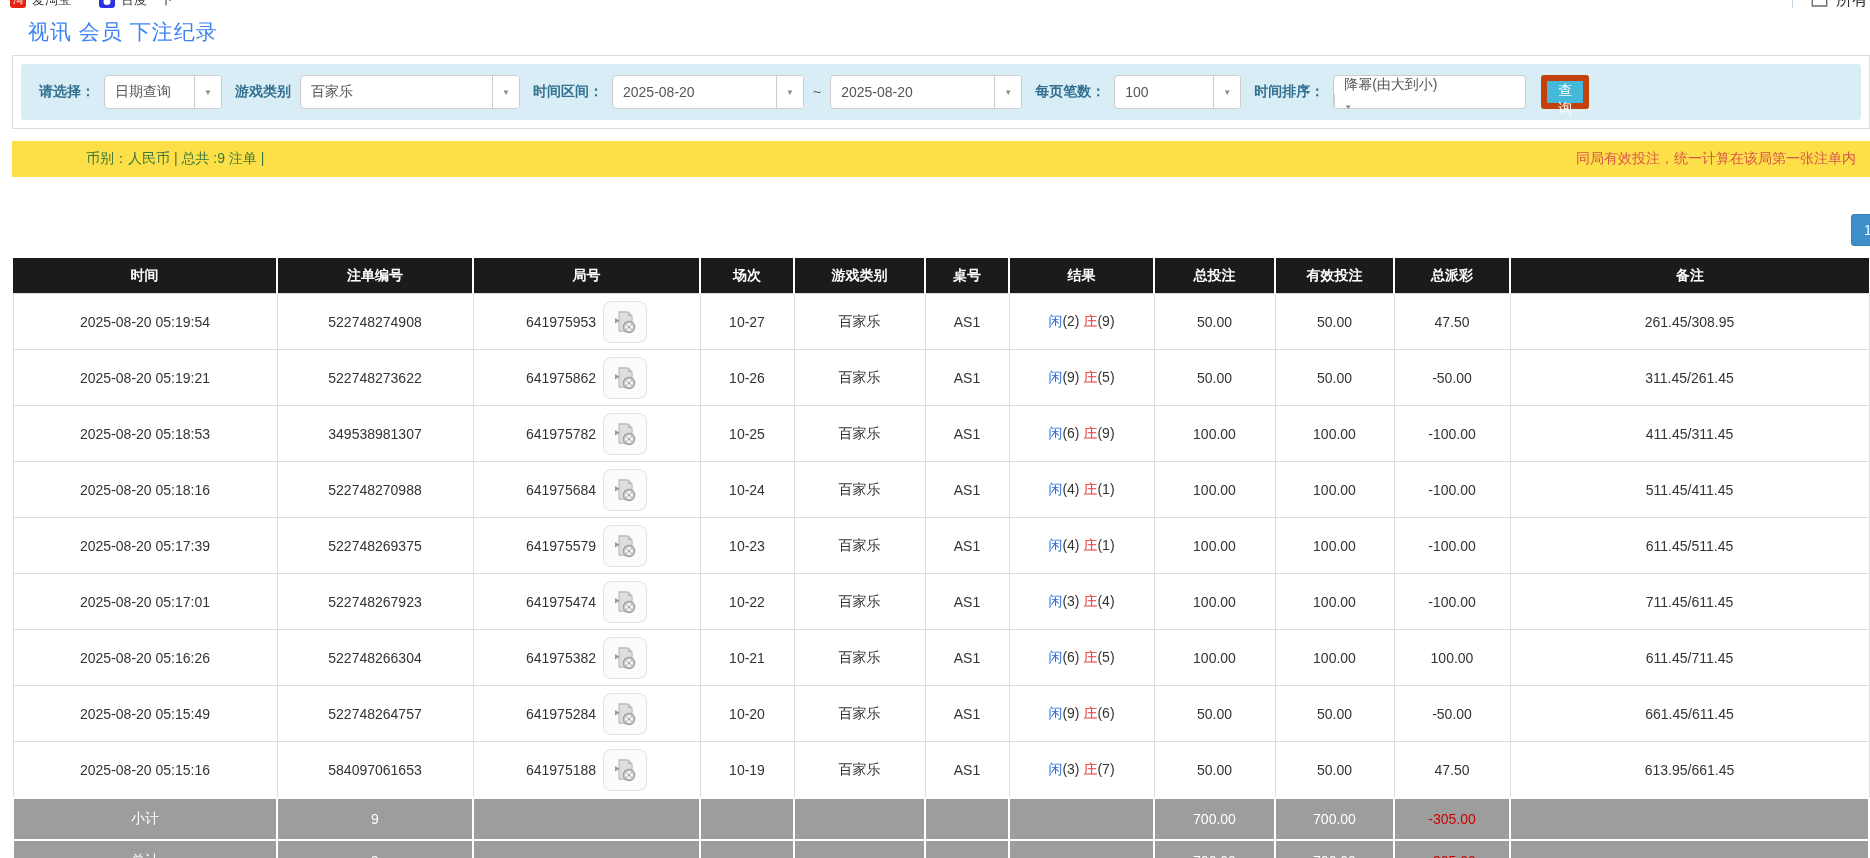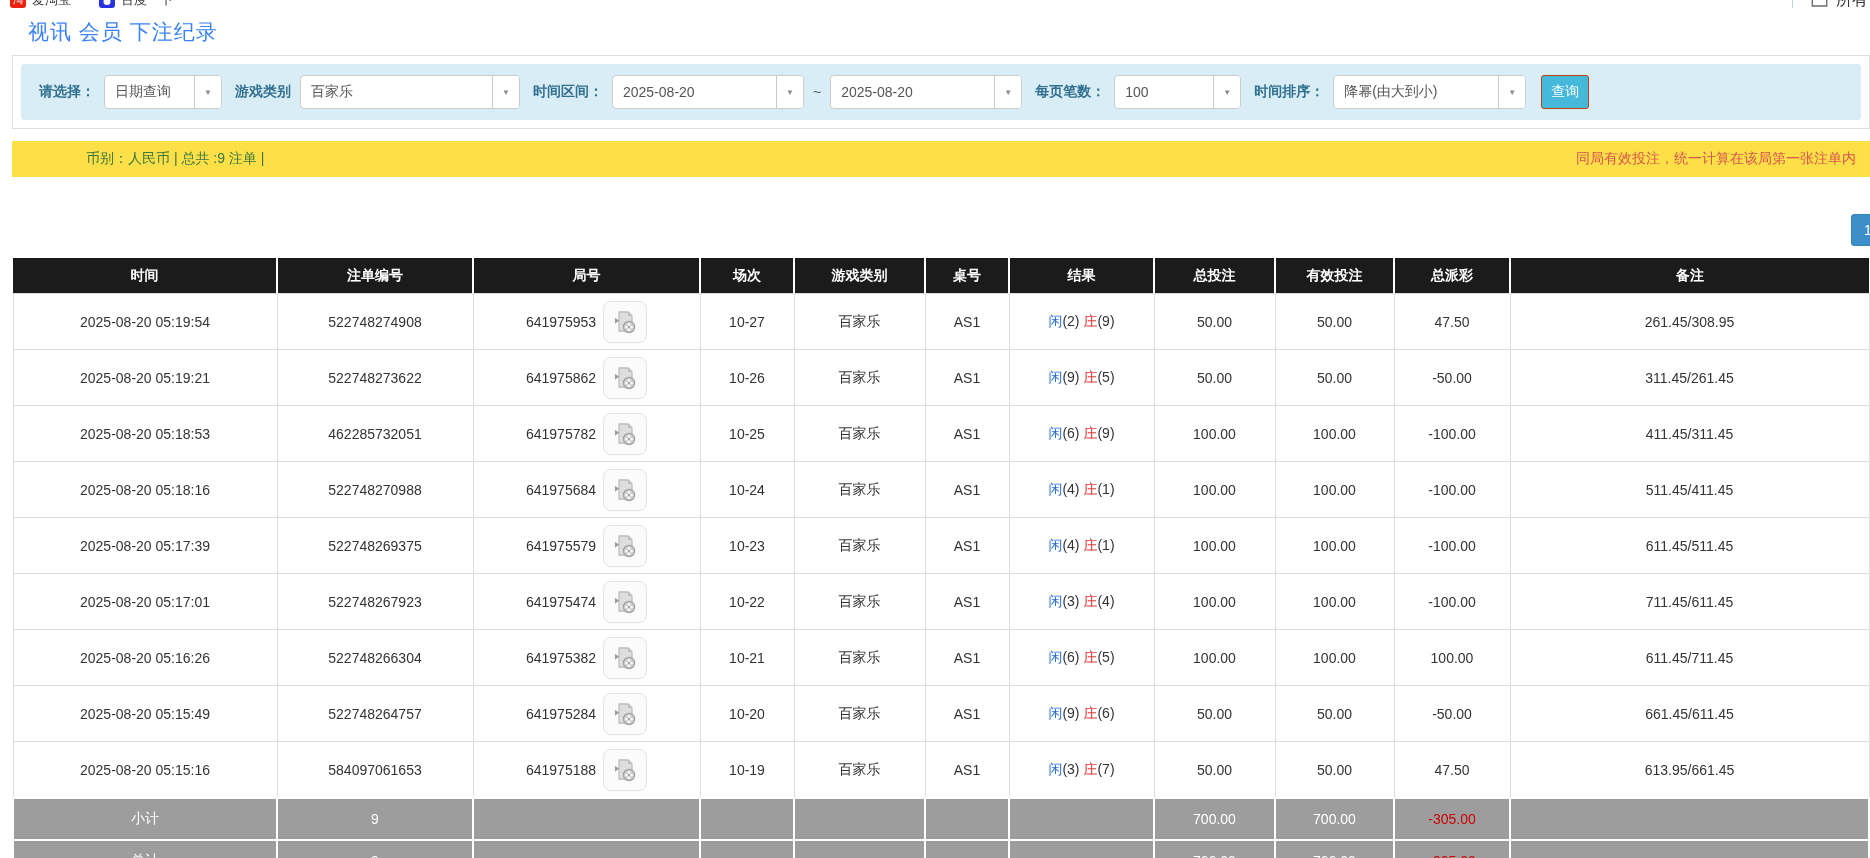--- a/index.html
+++ b/index.html
@@ -19,23 +19,23 @@
   
   .page-title{margin:5px 0 0 28px;font-size:21px;color:#3b82f6;letter-spacing:1px;}
   
   .filter-outer{margin:9px 0 0 12px;width:calc(100% - 12px);box-sizing:border-box;border:1px solid #ddd;border-radius:0;padding:8px;}
   .filter-bar{background:#d9edf7;border-radius:3px;padding:11px 12px;display:flex;align-items:center;gap:7px;}
   .f-label{font-size:14px;font-weight:bold;color:#31708f;white-space:nowrap;margin:0 2px 0 6px;}
   .combo{display:flex;align-items:stretch;background:#fff;border:1px solid #ccc;border-radius:4px;height:34px;box-sizing:border-box;overflow:hidden;}
   .combo .val{display:flex;align-items:center;padding:0 10px;font-size:14px;color:#555;flex:1 1 auto;}
   .combo input{border:none;outline:none;font-size:14px;color:#555;padding:0 10px;width:100%;font-family:inherit;background:transparent;}
   .combo .caret{width:26px;border-left:1px solid #ccc;display:flex;align-items:center;justify-content:center;color:#8b8b8b;font-size:8px;background:#fff;cursor:pointer;flex:0 0 26px;}
-  .w-select1{width:118px;}.w-select2{width:220px;}.w-date{width:192px;}.w-size{width:127px;}.w-sort{width:193px;}
+  .w-select1{width:118px;}.w-select2{width:220px;}.w-date{width:192px;}.w-size{width:127px;}.w-sort{width:193px;flex-direction:column;}
   .tilde{color:#555;font-size:14px;margin:0 2px;}
-  .query-btn{margin-left:8px;height:34px;width:48px;background:#46b8da;border:1px solid #c2410c;border-radius:3px;color:#fff;font-size:14px;cursor:pointer;font-family:inherit;}
+  .query-btn{margin-left:8px;height:34px;width:48px;background:#46b8da;border:6px solid #c2410c;border-radius:3px;color:#fff;font-size:14px;cursor:pointer;font-family:inherit;}
   
   .green-bar{margin:12px 0 0 12px;width:calc(100% - 12px);box-sizing:border-box;background:#fde047;height:36px;display:flex;align-items:center;justify-content:space-between;padding:0 14px 0 74px;}
   .green-left{color:#3c763d;font-size:14px;}
   .green-right{color:#d9534f;font-size:14px;}
   
   .pager-row{position:relative;height:30px;margin-top:37px;}
   .page-chip{position:absolute;right:-15px;top:0;width:32px;height:30px;background:#3d8ec9;color:#fff;border:1px solid #3583bd;border-radius:3px;display:flex;align-items:center;justify-content:center;font-size:14px;cursor:pointer;}
   
   table.bets{margin:14px 0 0 12px;width:calc(100% - 12px);border-collapse:collapse;table-layout:fixed;font-size:14px;text-align:center;}
   table.bets thead th{background:#1b1b1b;color:#fff;font-weight:bold;height:33px;border-right:2px solid #fff;font-size:14px;margin-left:16px;}
@@ -214,21 +214,21 @@
         <td>百家乐</td>
         <td>AS1</td>
         <td><span class="blue">闲</span><span>(9)</span> <span class="red">庄</span><span>(5)</span></td>
         <td class="blue">50.00</td>
         <td>50.00</td>
         <td class="red">-50.00</td>
         <td>311.45/261.45</td>
       </tr>
       <tr>
         <td>2025-08-20 05:18:53</td>
-        <td>462285732051</td>
+        <td>349538981307</td>
         <td><span class="round-wrap">
             <span>641975782</span>
             <button class="video-btn">
               <svg width="26" height="24" viewBox="0 0 26 24">
                 <path d="M7 2 h9 l4 4 v15 h-13 z" fill="#dedede" stroke="#bdbdbd" stroke-width="1.3"></path>
                 <path d="M16 2 v4 h4 z" fill="#bdbdbd"></path>
                 <path d="M3 8 l4.5 2.8 L3 13.6 z" fill="#9a9a9a"></path>
                 <circle cx="17" cy="17" r="5.6" fill="#cfcfcf" stroke="#9e9e9e" stroke-width="1.2"></circle>
                 <circle cx="17" cy="14.4" r="1.2" fill="#fff"></circle>
                 <circle cx="14.4" cy="17" r="1.2" fill="#fff"></circle>

